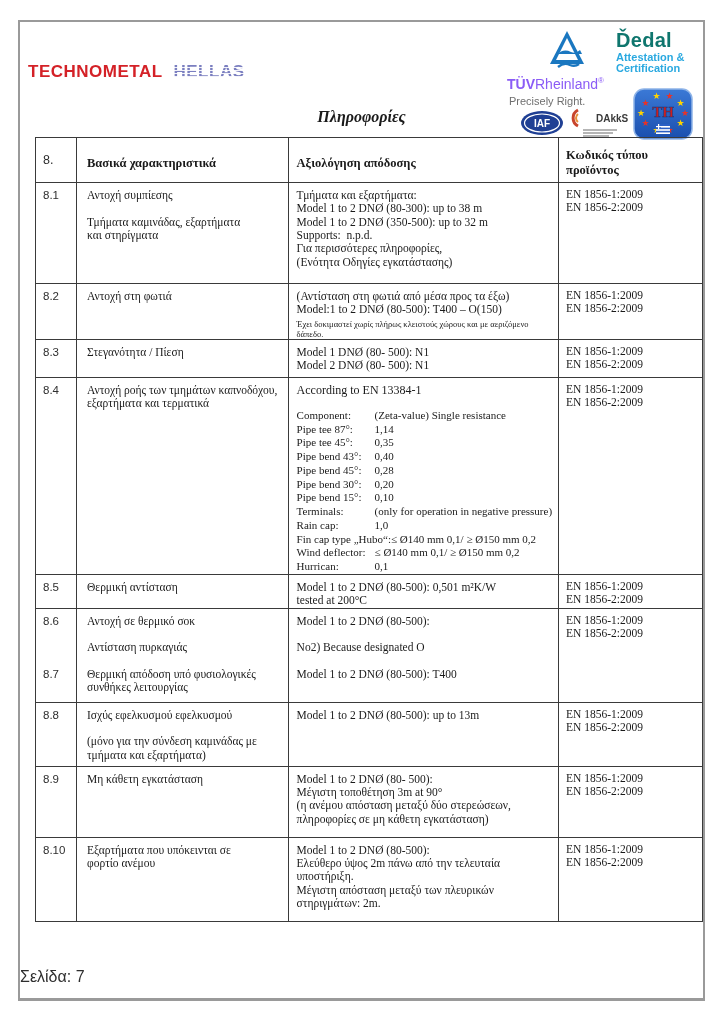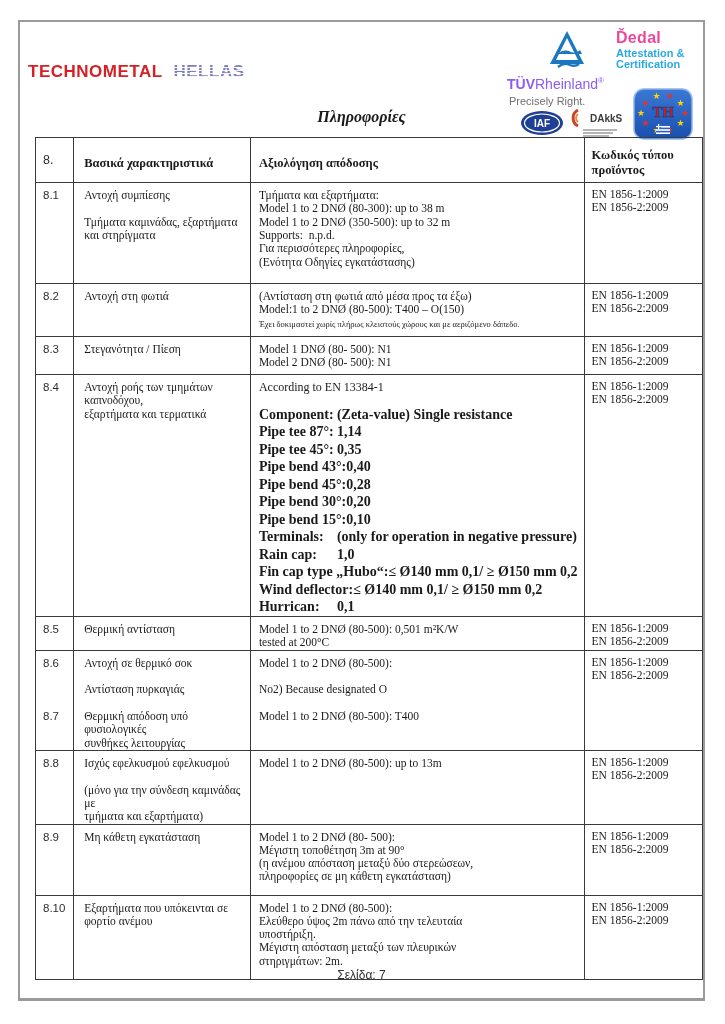--- a/index.html
+++ b/index.html
@@ -7,31 +7,31 @@
   .frame{position:absolute;left:18px;top:20px;width:687px;height:981px;border:2px solid #9a9a9a;border-bottom-width:3px;box-sizing:border-box;background:#fff;}
 
   
   .brand{position:absolute;left:8px;top:40px;font-family:"Liberation Sans",sans-serif;font-weight:900;font-size:17px;letter-spacing:.5px;white-space:nowrap;}
   .brand .tm{color:#d42127;}
   .brand .hl{color:#7b7fc0;position:relative;display:inline-block;margin-left:6px;}
   .brand .hl::after{content:"";position:absolute;inset:0;background:repeating-linear-gradient(180deg,transparent 0 2px,rgba(255,255,255,.9) 2px 3px);pointer-events:none;}
 
   .dedal-tri{position:absolute;left:527px;top:6px;}
   .dedal-text{position:absolute;left:596px;top:8px;line-height:1;font-family:"Liberation Sans",sans-serif;}
-  .dedal-name{font-size:16px;font-weight:700;color:#ec4899;letter-spacing:.3px;}
+  .dedal-name{font-size:20px;font-weight:700;color:#0f766e;letter-spacing:.3px;}
   .dedal-sub{font-size:11px;font-weight:700;color:#2aa9e0;margin-top:2px;}
 
   .tuv{position:absolute;left:487px;top:54px;font-family:"Liberation Sans",sans-serif;font-size:14px;color:#8b5cf6;white-space:nowrap;}
   .tuv .b{font-weight:800;}
   .tuv sup{font-size:8px;}
   .tagline{position:absolute;left:489px;top:73px;font-family:"Liberation Sans",sans-serif;font-size:11px;color:#6f6f6f;}
 
   .iaf{position:absolute;left:499px;top:86px;}
   .dakks{position:absolute;left:547px;top:86px;font-family:"Liberation Sans",sans-serif;}
-  .dakks-row{display:flex;align-items:center;gap:10px;}
+  .dakks-row{display:flex;align-items:center;gap:16px;}
   .dakks-name{font-size:10px;font-weight:700;color:#3a3a3a;}
   .dk-lines{margin-left:16px;margin-top:1px;}
   .dk-lines div{height:2px;background:#b5b5b5;margin-bottom:1px;}
   .dk-lines .a{width:34px;} .dk-lines .b{width:30px;} .dk-lines .c{width:26px;}
 
   .th-badge{position:absolute;left:613px;top:66px;}
 
   .page-title{position:absolute;left:0;top:86px;width:100%;text-align:center;font-size:16px;font-weight:700;font-style:italic;}
 
   
@@ -42,26 +42,26 @@
   .c-assess{width:252px;padding:6px 6px 0 8px;}
   .c-codes{width:153px;padding:5px 4px 0 7px;}
   .hrow td{vertical-align:middle;font-weight:700;font-size:12.5px;}
   .hrow .c-num{font-weight:400;padding-top:0;}
   .hrow{height:45px;}
   .r1{height:101px;} .r2{height:53px;} .r3{height:38px;} .r4{height:175px;} .r5{height:30px;}
   .r67{height:94px;} .r8{height:64px;} .r9{height:71px;} .r10{height:84px;}
   .ln{min-height:1.16em;white-space:pre-wrap;}
   .note{font-size:8.5px;line-height:1.2;margin-top:2px;}
   .zeta-intro{margin-bottom:11px;font-size:12px;}
-  .zeta{font-weight:700;font-size:14px;line-height:1.25;}
+  .zeta{font-weight:400;font-size:11px;line-height:1.25;}
   .zl{white-space:nowrap;}
   .zlab{display:inline-block;min-width:78px;}
   .num2{margin-top:40px;}
 
-  .footer{position:absolute;left:0;top:946px;width:100%;text-align:center;font-family:"Liberation Sans",sans-serif;font-size:12px;color:#2e2e2e;}
+  .footer{position:absolute;left:0;top:946px;width:100%;font-family:"Liberation Sans",sans-serif;font-size:16px;color:#2e2e2e;}
 </style>
 </head>
 <body>
 
 <div class="frame">
 
   <div class="brand">
     <span class="tm">TECHNOMETAL</span>
     <span class="hl">HELLAS</span>
   </div>

